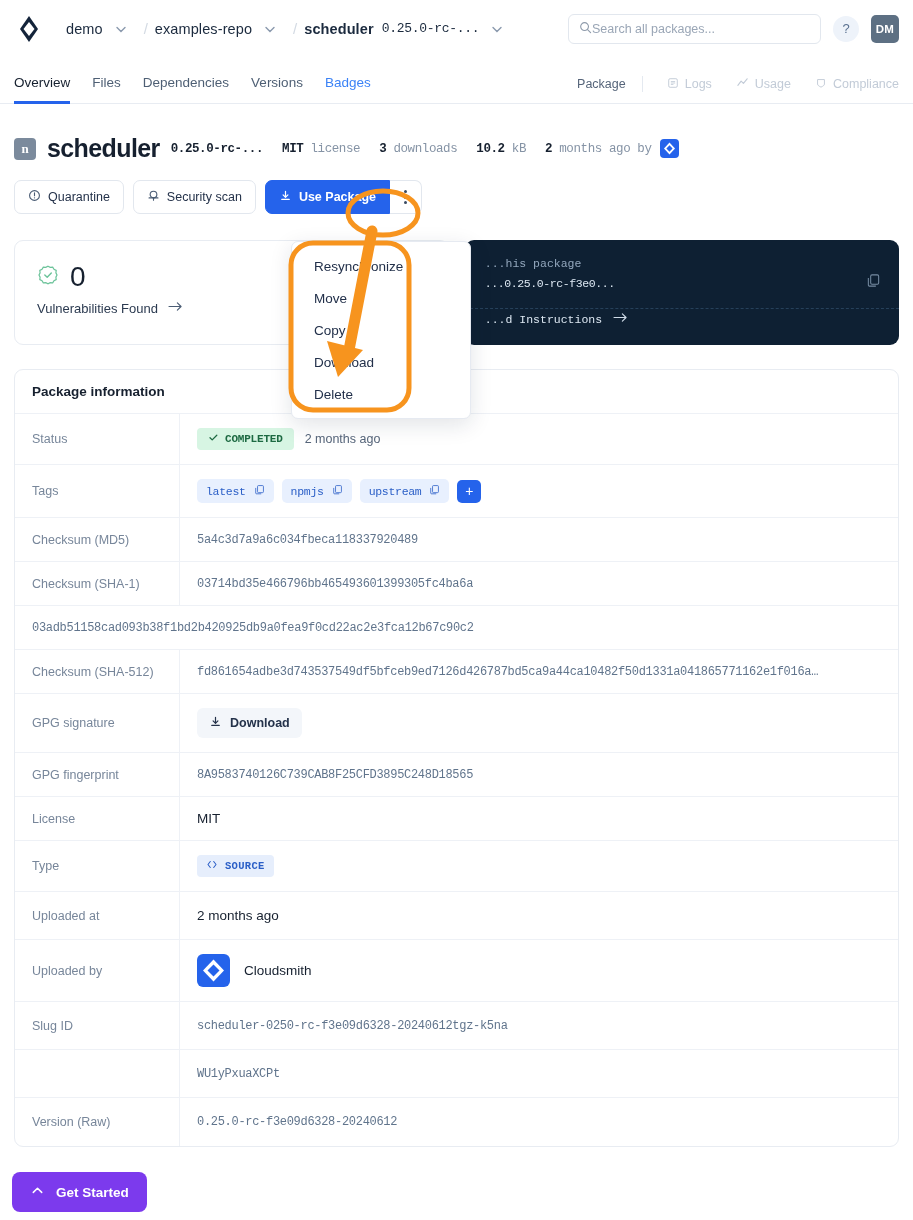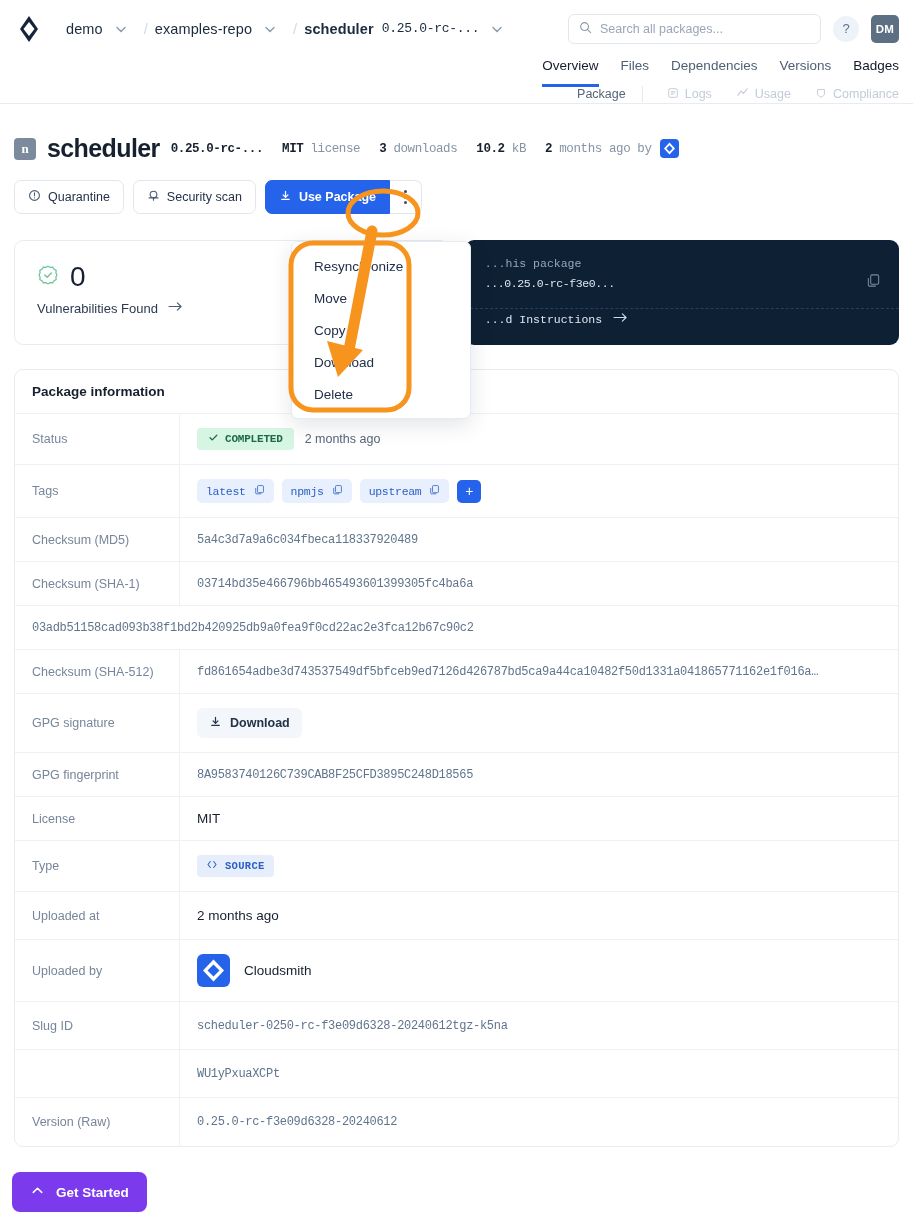--- a/index.html
+++ b/index.html
@@ -28,50 +28,50 @@
     color: #1b2a3e; margin-left: 8px; letter-spacing: -.3px;
   }
   .chev {
     width: 18px; height: 18px; margin: 0 7px 0 9px; flex: none;
     color: #8a99ad;
   }
   .sep { color: #d3dae3; font-size: 15px; margin: 0 7px; }
   .topbar-right { margin-left: auto; display: flex; align-items: center; gap: 12px; }
   .search {
     width: 253px; height: 30px; border: 1px solid #e2e7ee; border-radius: 6px;
-    display: flex; align-items: center; padding: 0 10px; gap: 8px; background: #fff;
+    display: flex; align-items: center; padding: 0 10px; background: #fff;
   }
   .search input {
     border: 0; outline: 0; font-size: 12.5px; color: #7a8799;
     font-family: "Liberation Sans", sans-serif; width: 100%; background: transparent;
   }
   .search input::placeholder { color: #9aa6b6; }
   .help-btn {
     width: 26px; height: 26px; border-radius: 50%;
     background: #eef3fa; color: #5b7291; font-size: 13px;
     display: flex; align-items: center; justify-content: center;
   }
   .avatar {
     width: 28px; height: 28px; border-radius: 5px; background: #5d7083;
     color: #fff; font-size: 11.5px; font-weight: 600;
     display: flex; align-items: center; justify-content: center; letter-spacing: .4px;
   }
 
   
   .tabrow {
     height: 47px; display: flex; align-items: flex-end;
-    padding: 0 14px; border-bottom: 1px solid #e8ecf2; position: relative; flex-direction: column;
+    padding: 0 14px; border-bottom: 1px solid #e8ecf2; position: relative;
   }
   .tabs { display: flex; gap: 22px; align-items: flex-end; }
   .tab {
     font-size: 13.5px; color: #4e5f74; padding-bottom: 11px;
     border-bottom: 3px solid transparent; position: relative; top: 1px;
   }
   .tab.active { color: #16202f; font-weight: 400; border-bottom-color: #2563eb; }
-  .tab.muted { color: #0f172a; }
+  .tab.muted { color: #3b82f6; }
   .tabs-right { margin-left: auto; display: flex; align-items: center; gap: 16px; padding-bottom: 11px; }
   .tr-item { font-size: 12.5px; color: #c2cbd7; display: flex; align-items: center; gap: 6px; margin-left: 8px; }
   .tr-item.on { color: #56657a; }
   .tr-div { width: 1px; height: 16px; background: #e4e9f0; }
 
   
   .titlerow {
     display: flex; align-items: center; padding: 30px 14px 0 14px; gap: 11px;
   }
   .pkg-icon {

